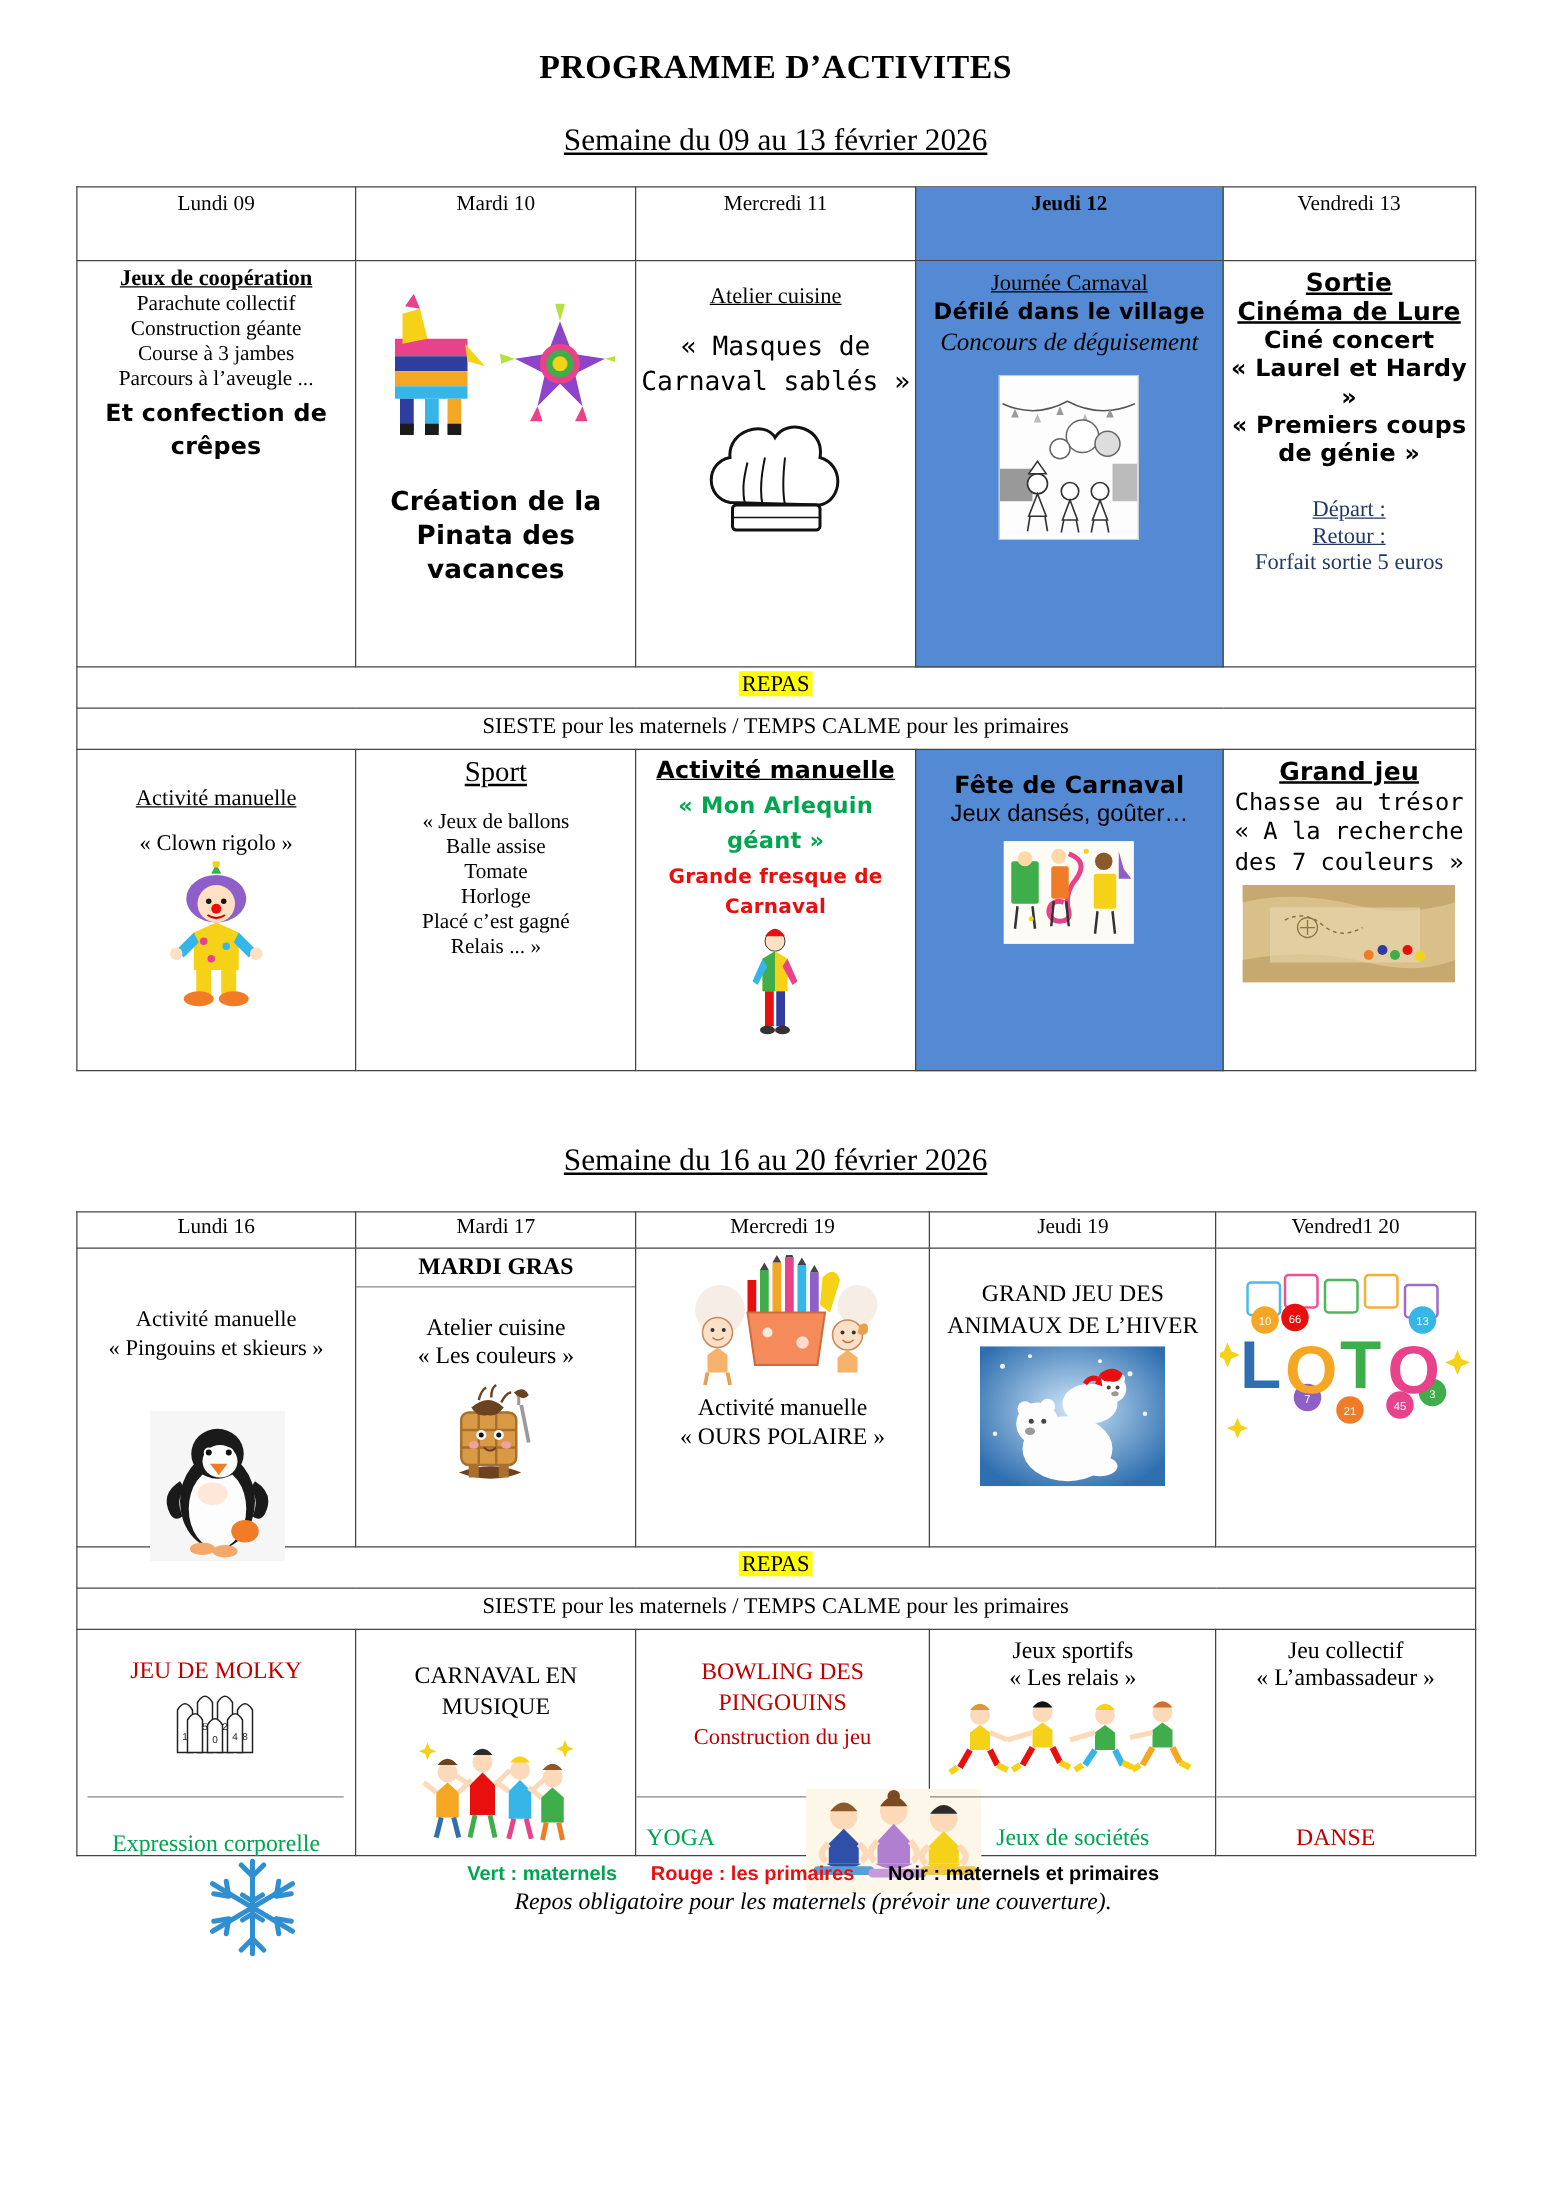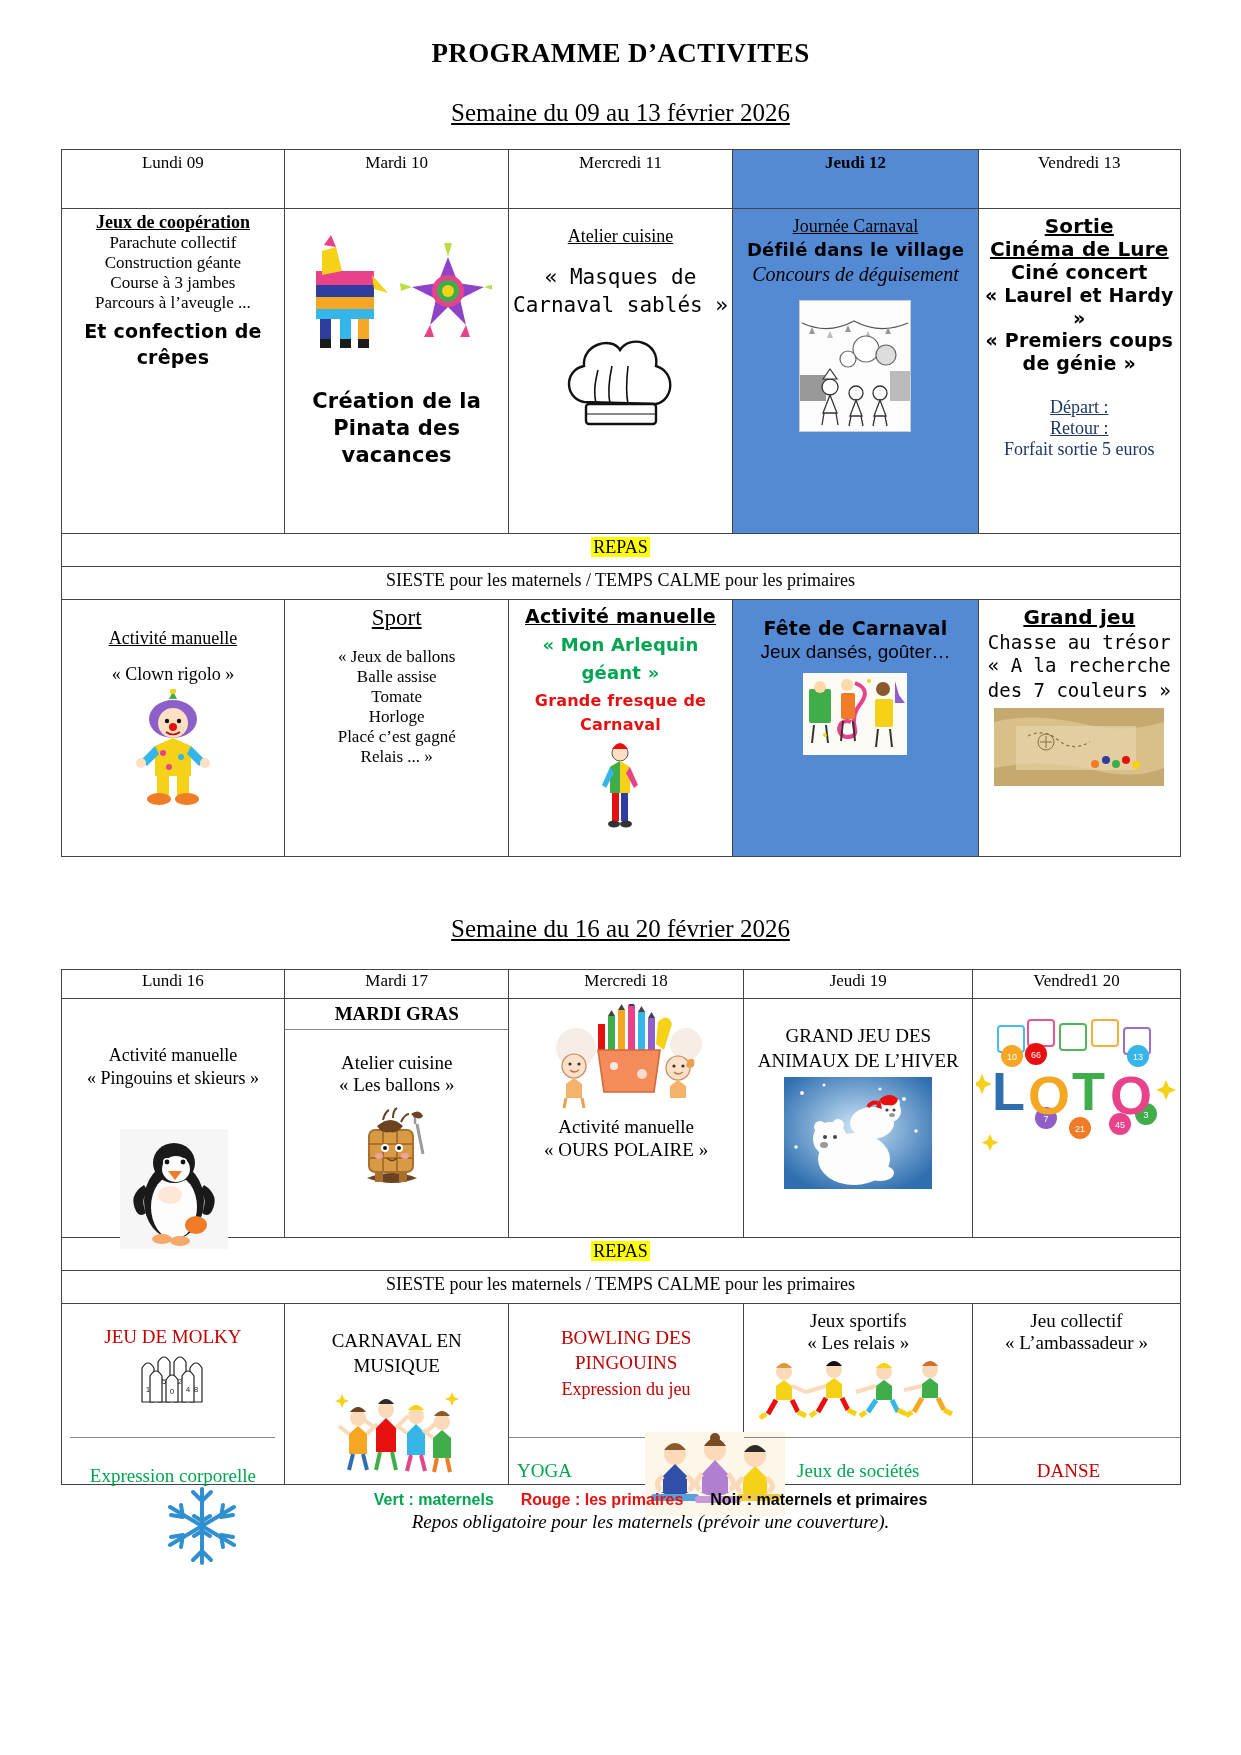--- a/index.html
+++ b/index.html
@@ -373,21 +373,21 @@
       <col style="width:20%">
         <col style="width:20%">
         <col style="width:21%">
         <col style="width:20.5%">
         <col style="width:18.5%">
     </colgroup>
     <tbody>
         <tr>
       <th class="dayhdr">Lundi 16</th>
       <th class="dayhdr">Mardi 17</th>
-      <th class="dayhdr">Mercredi 18</th>
+      <th class="dayhdr">Mercredi 19</th>
       <th class="dayhdr">Jeudi 19</th>
       <th class="dayhdr">Vendred1 20</th>
     </tr>
 
     <tr>
       <td style="height:232px;position:relative;">
         <div style="font-size:18px;margin-top:42px;line-height:1.25;">Activité manuelle</div>
         <div style="font-size:18px;line-height:1.25;">« Pingouins et skieurs »</div>
         <div style="position:absolute;left:58px;top:130px;">
           <svg width="108" height="120" viewBox="0 0 108 120" aria-hidden="true" style="background:#f5f5f5;">
@@ -406,21 +406,21 @@
             <ellipse cx="76" cy="96" rx="11" ry="9" fill="#f07c28"></ellipse>
             <ellipse cx="42" cy="110" rx="10" ry="5" fill="#f5a86a"></ellipse>
             <ellipse cx="60" cy="112" rx="10" ry="5" fill="#f5a86a"></ellipse>
             <ellipse cx="50" cy="66" rx="12" ry="9" fill="#fbd9c0" opacity="0.6"></ellipse>
           </svg>
         </div>
       </td>
       <td style="padding:0;">
         <div style="border-bottom:1px solid #888;padding:4px 2px;font-weight:bold;font-size:19px;">MARDI GRAS</div>
         <div style="font-size:19px;margin-top:22px;">Atelier cuisine</div>
-        <div style="font-size:19px;">« Les ballons »</div>
+        <div style="font-size:19px;">« Les couleurs »</div>
         <div class="artbox" style="margin-top:8px;">
           <svg width="96" height="96" viewBox="0 0 96 96" aria-hidden="true">
             <rect x="20" y="26" width="44" height="42" rx="6" fill="#d99a46" stroke="#a8702c" stroke-width="2"></rect>
             <g stroke="#a8702c" stroke-width="2">
               <path d="M34 26 V68 M48 26 V68 M20 40 H64 M20 54 H64"></path>
             </g>
             <path d="M28 22 q14 -12 26 0 q-6 8 -13 6 q-8 2 -13 -6 z" fill="#6b4321"></path>
             <path d="M34 16 q2 -8 6 -10 M44 14 q0 -8 4 -10 M52 18 q4 -8 8 -8" stroke="#6b4321" stroke-width="2" fill="none"></path>
             <circle cx="36" cy="44" r="4" fill="#fff"></circle>
                 <circle cx="36" cy="44" r="2" fill="#111"></circle>
@@ -633,21 +633,21 @@
             </g>
             <g fill="#f5d118">
               <path d="M10 10 l2 5 5 2 -5 2 -2 5 -2 -5 -5 -2 5 -2 z"></path>
               <path d="M120 8 l2 5 5 2 -5 2 -2 5 -2 -5 -5 -2 5 -2 z"></path>
             </g>
           </svg>
         </div>
       </td>
       <td style="position:relative;padding:0;">
         <div class="darkred" style="font-size:19px;margin-top:22px;line-height:1.3;">BOWLING DES PINGOUINS</div>
-        <div class="darkred" style="font-size:18px;margin-top:4px;">Expression du jeu</div>
+        <div class="darkred" style="font-size:18px;margin-top:4px;">Construction du jeu</div>
         <div style="border-top:1px solid #888;position:absolute;left:0;right:0;bottom:46px;"></div>
         <div class="green" style="position:absolute;left:8px;bottom:2px;font-size:19px;">YOGA</div>
         <div style="position:absolute;right:-42px;bottom:-36px;">
           <svg width="140" height="84" viewBox="0 0 140 84" aria-hidden="true" style="background:#fdf7ea;">
             <rect x="0" y="0" width="140" height="84" fill="#fdf7ea"></rect>
             <g>
               <circle cx="30" cy="22" r="11" fill="#fcd9b8"></circle>
               <path d="M19 18 q11 -14 22 0 z" fill="#8a5a2b"></path>
               <path d="M30 32 l-12 12 v16 h24 V44 z" fill="#2f4fa8"></path>
               <path d="M16 60 q14 8 28 0" fill="#2f4fa8"></path>

